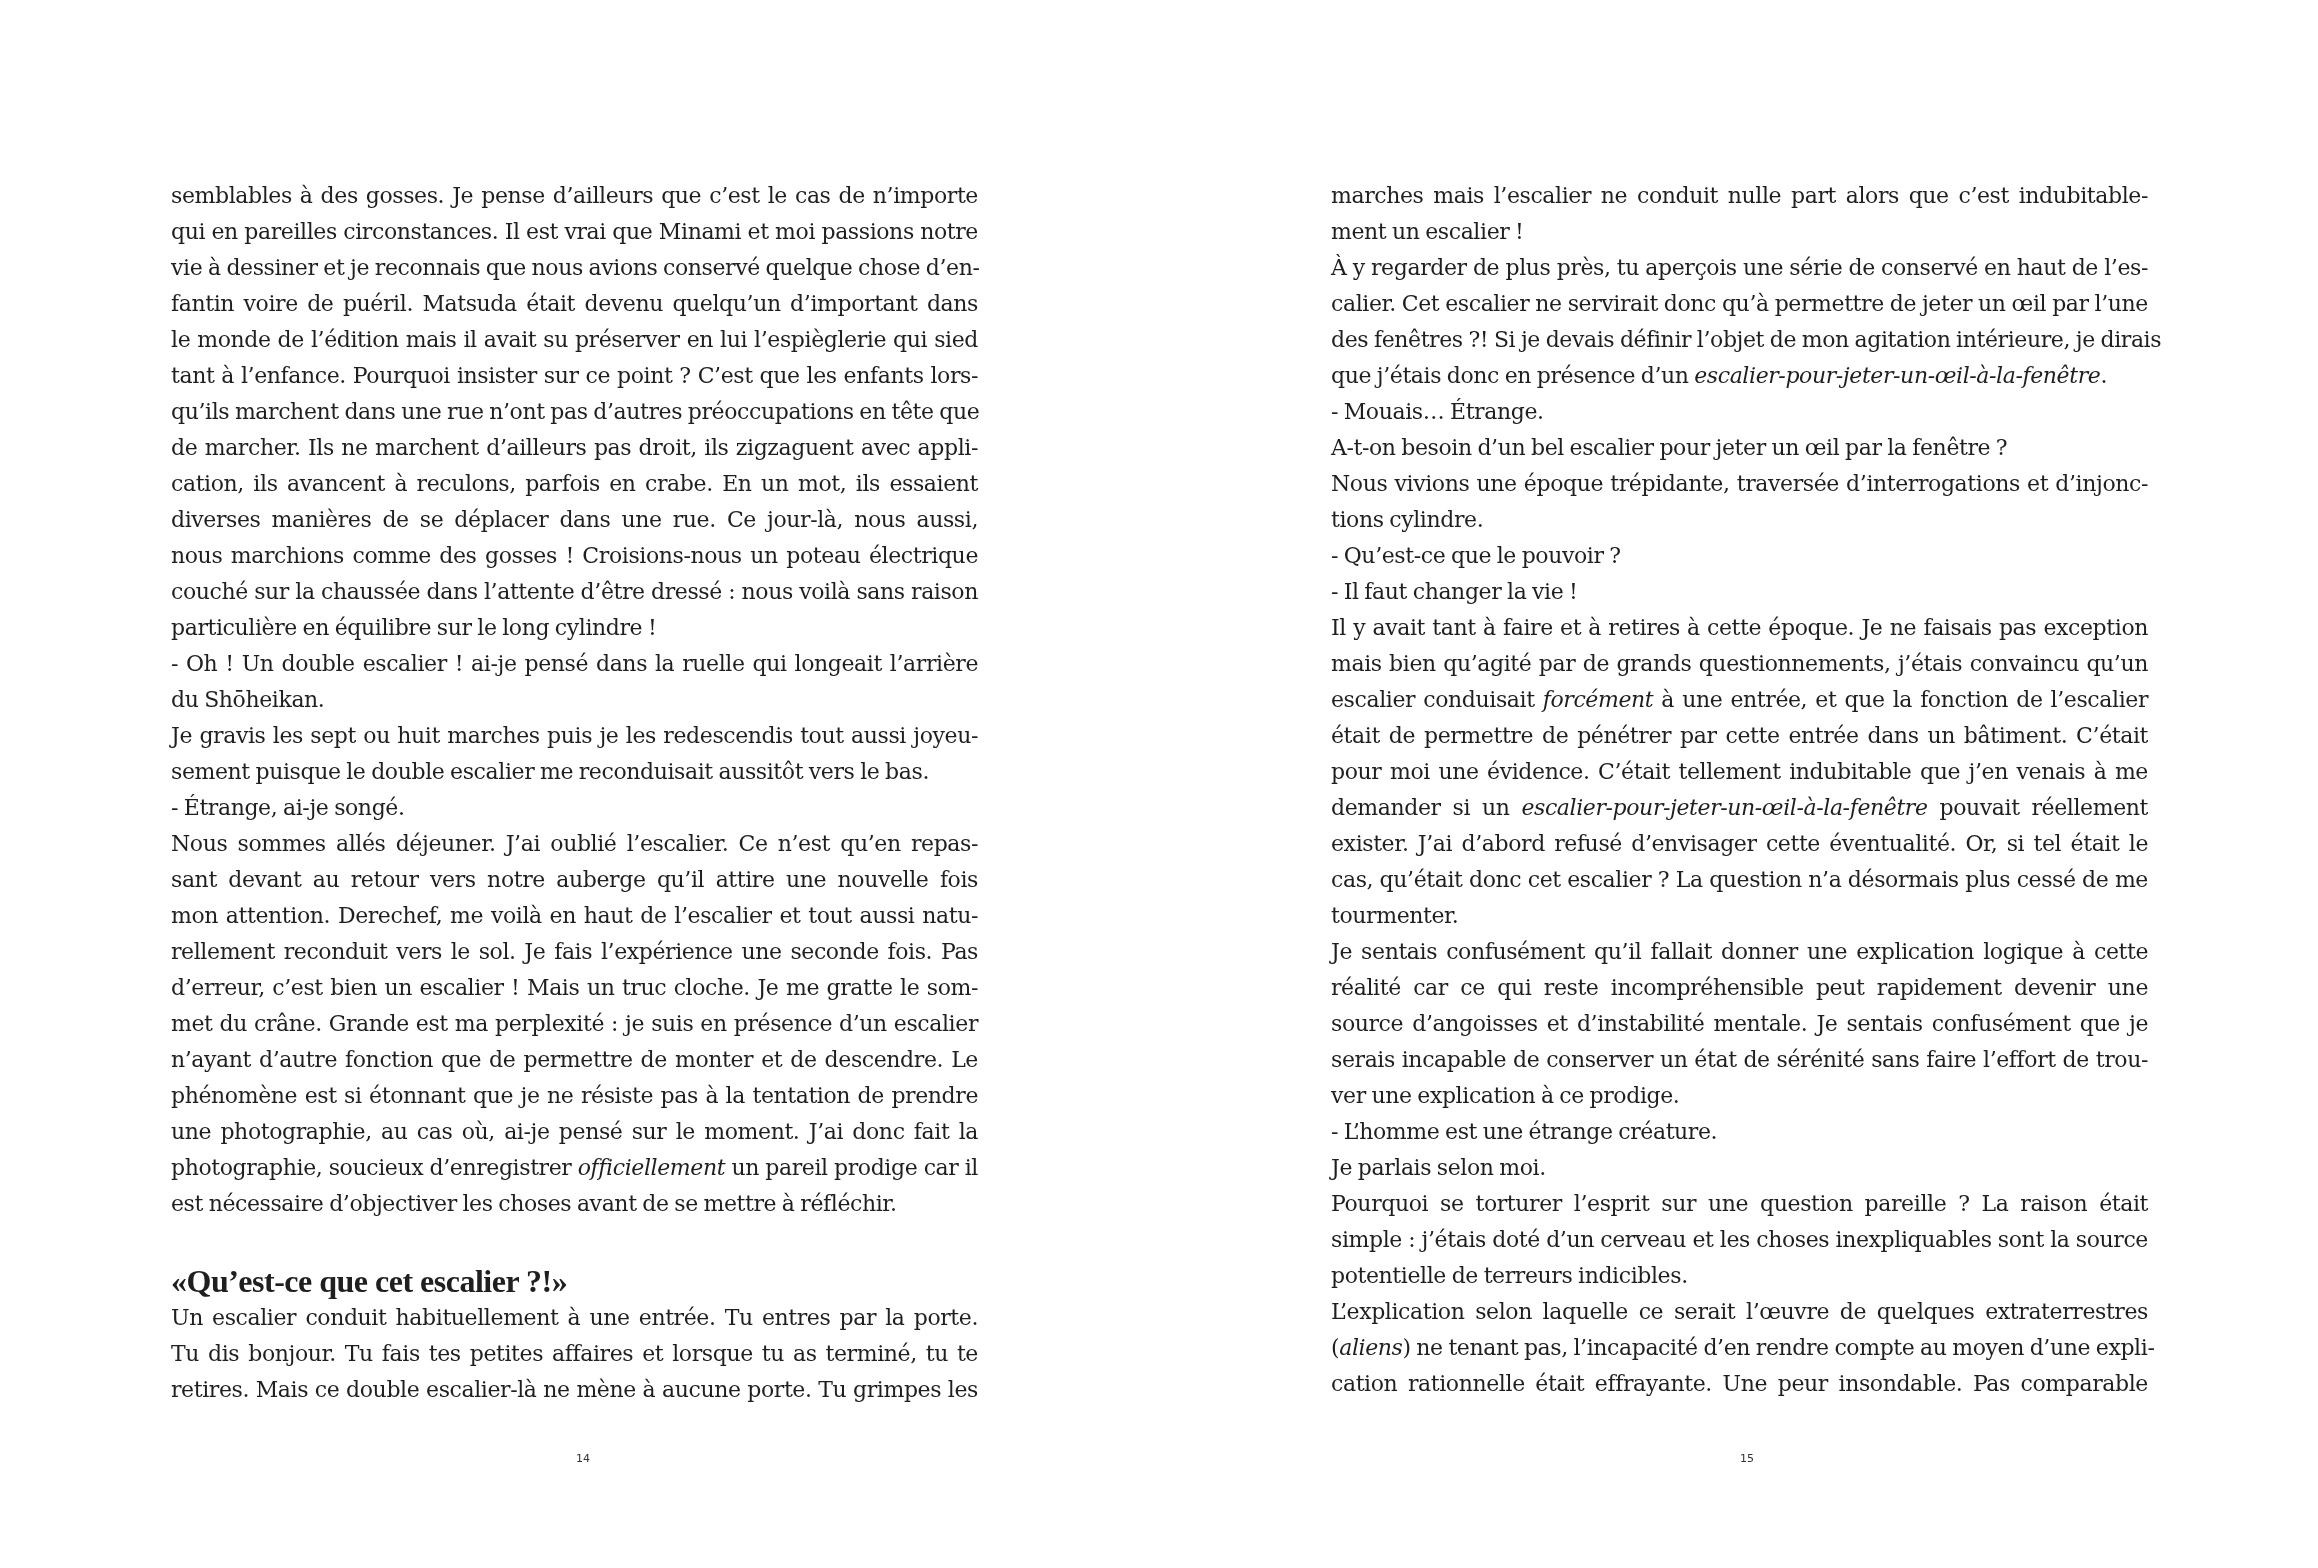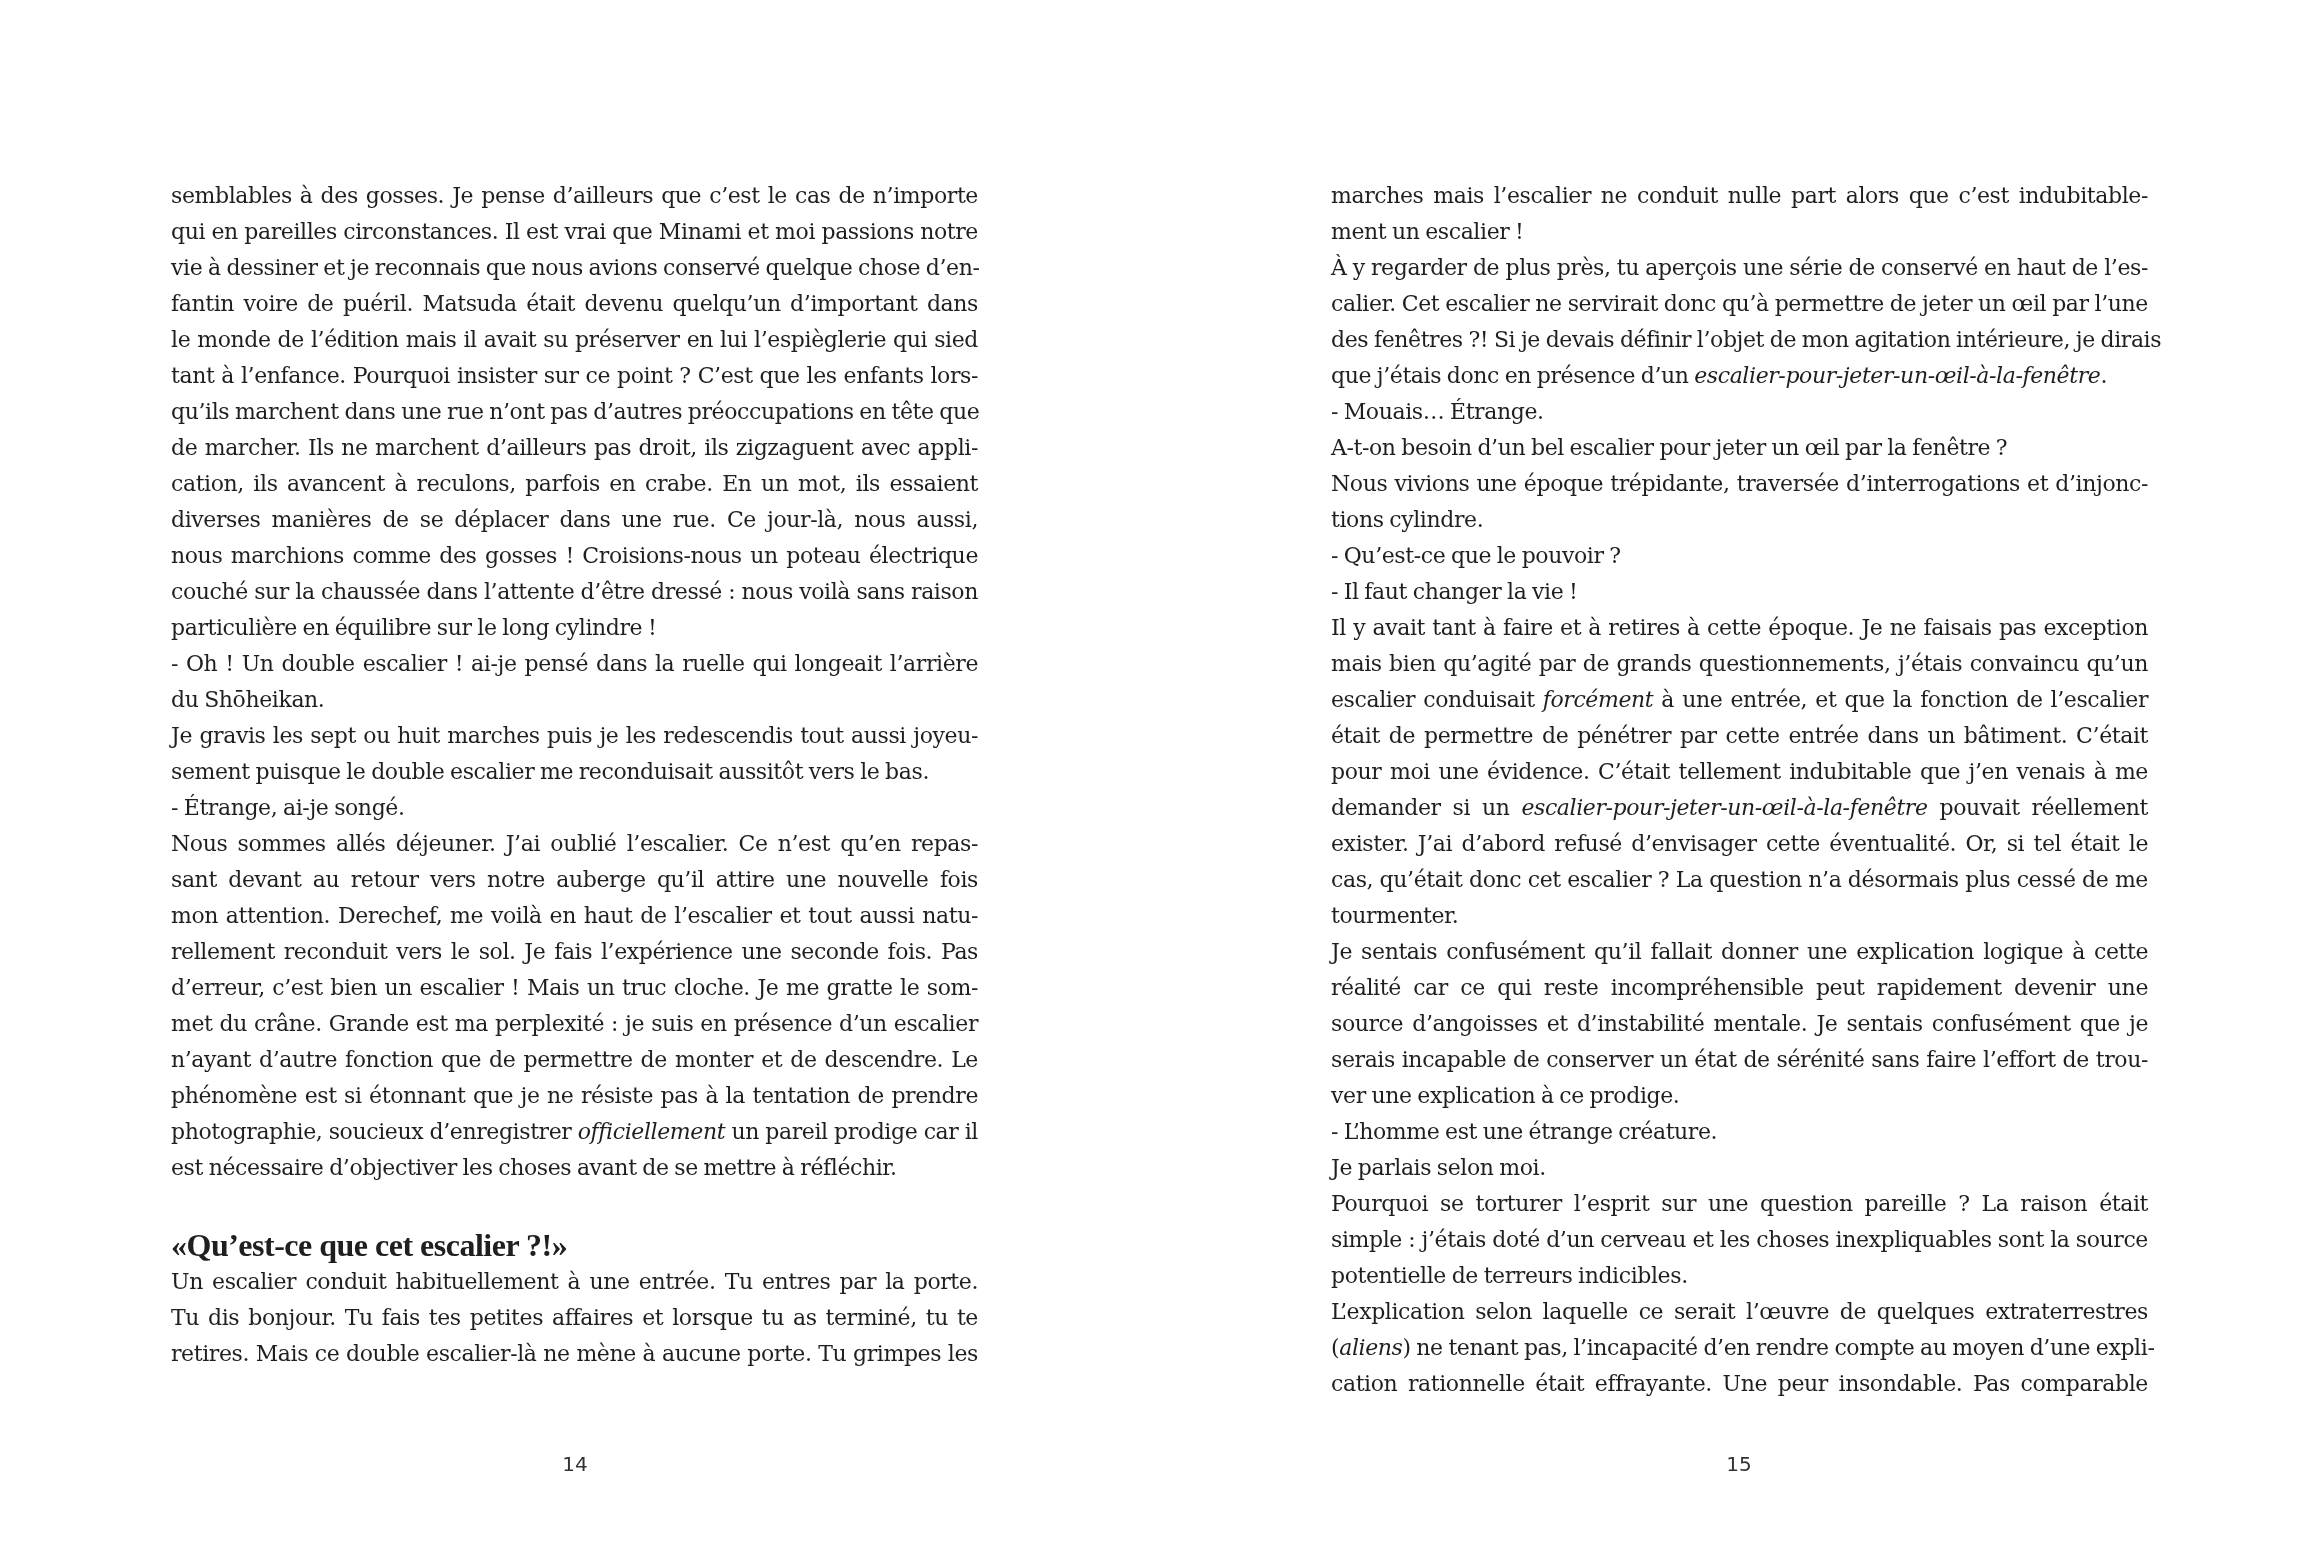--- a/index.html
+++ b/index.html
@@ -59,23 +59,24 @@
     letter-spacing: -0.5px;
     line-height: 38px;
     height: 38px;
     margin-top: 40px;
     white-space: nowrap;
   }
   .page-number {
     position: absolute;
     top: 1452px;
     font-family: "DejaVu Sans", "Liberation Sans", sans-serif;
-    font-size: 20px;
+    font-size: 11px;
     color: #333333;
     transform: translateX(-50%);
+    margin-left: 8px;
   }
   .page-left .page-number { left: 575px; }
   .page-right .page-number { left: 580px; }
 </style>
 </head>
 <body>
 
 <div class="spread">
 
   <div class="page page-left">
@@ -100,20 +101,21 @@
           <div class="line last">sement puisque le double escalier me reconduisait aussitôt vers le bas.</div>
           <div class="line last">- Étrange, ai-je songé.</div>
           <div class="line">Nous sommes allés déjeuner. J’ai oublié l’escalier. Ce n’est qu’en repas-</div>
           <div class="line">sant devant au retour vers notre auberge qu’il attire une nouvelle fois</div>
           <div class="line">mon attention. Derechef, me voilà en haut de l’escalier et tout aussi natu-</div>
           <div class="line">rellement reconduit vers le sol. Je fais l’expérience une seconde fois. Pas</div>
           <div class="line">d’erreur, c’est bien un escalier ! Mais un truc cloche. Je me gratte le som-</div>
           <div class="line">met du crâne. Grande est ma perplexité : je suis en présence d’un escalier</div>
           <div class="line">n’ayant d’autre fonction que de permettre de monter et de descendre. Le</div>
           <div class="line">phénomène est si étonnant que je ne résiste pas à la tentation de prendre</div>
+          <div class="line">une photographie, au cas où, ai-je pensé sur le moment. J’ai donc fait la</div>
           <div class="line"><span>photographie, soucieux d’enregistrer </span><em>officiellement</em><span> un pareil prodige car il</span></div>
           <div class="line last">est nécessaire d’objectiver les choses avant de se mettre à réfléchir.</div>
         </div>
       <div class="heading">«Qu’est-ce que cet escalier ?!»</div>
       <div>
           <div class="line">Un escalier conduit habituellement à une entrée. Tu entres par la porte.</div>
           <div class="line">Tu dis bonjour. Tu fais tes petites affaires et lorsque tu as terminé, tu te</div>
           <div class="line">retires. Mais ce double escalier-là ne mène à aucune porte. Tu grimpes les</div>
         </div>
     </div>

